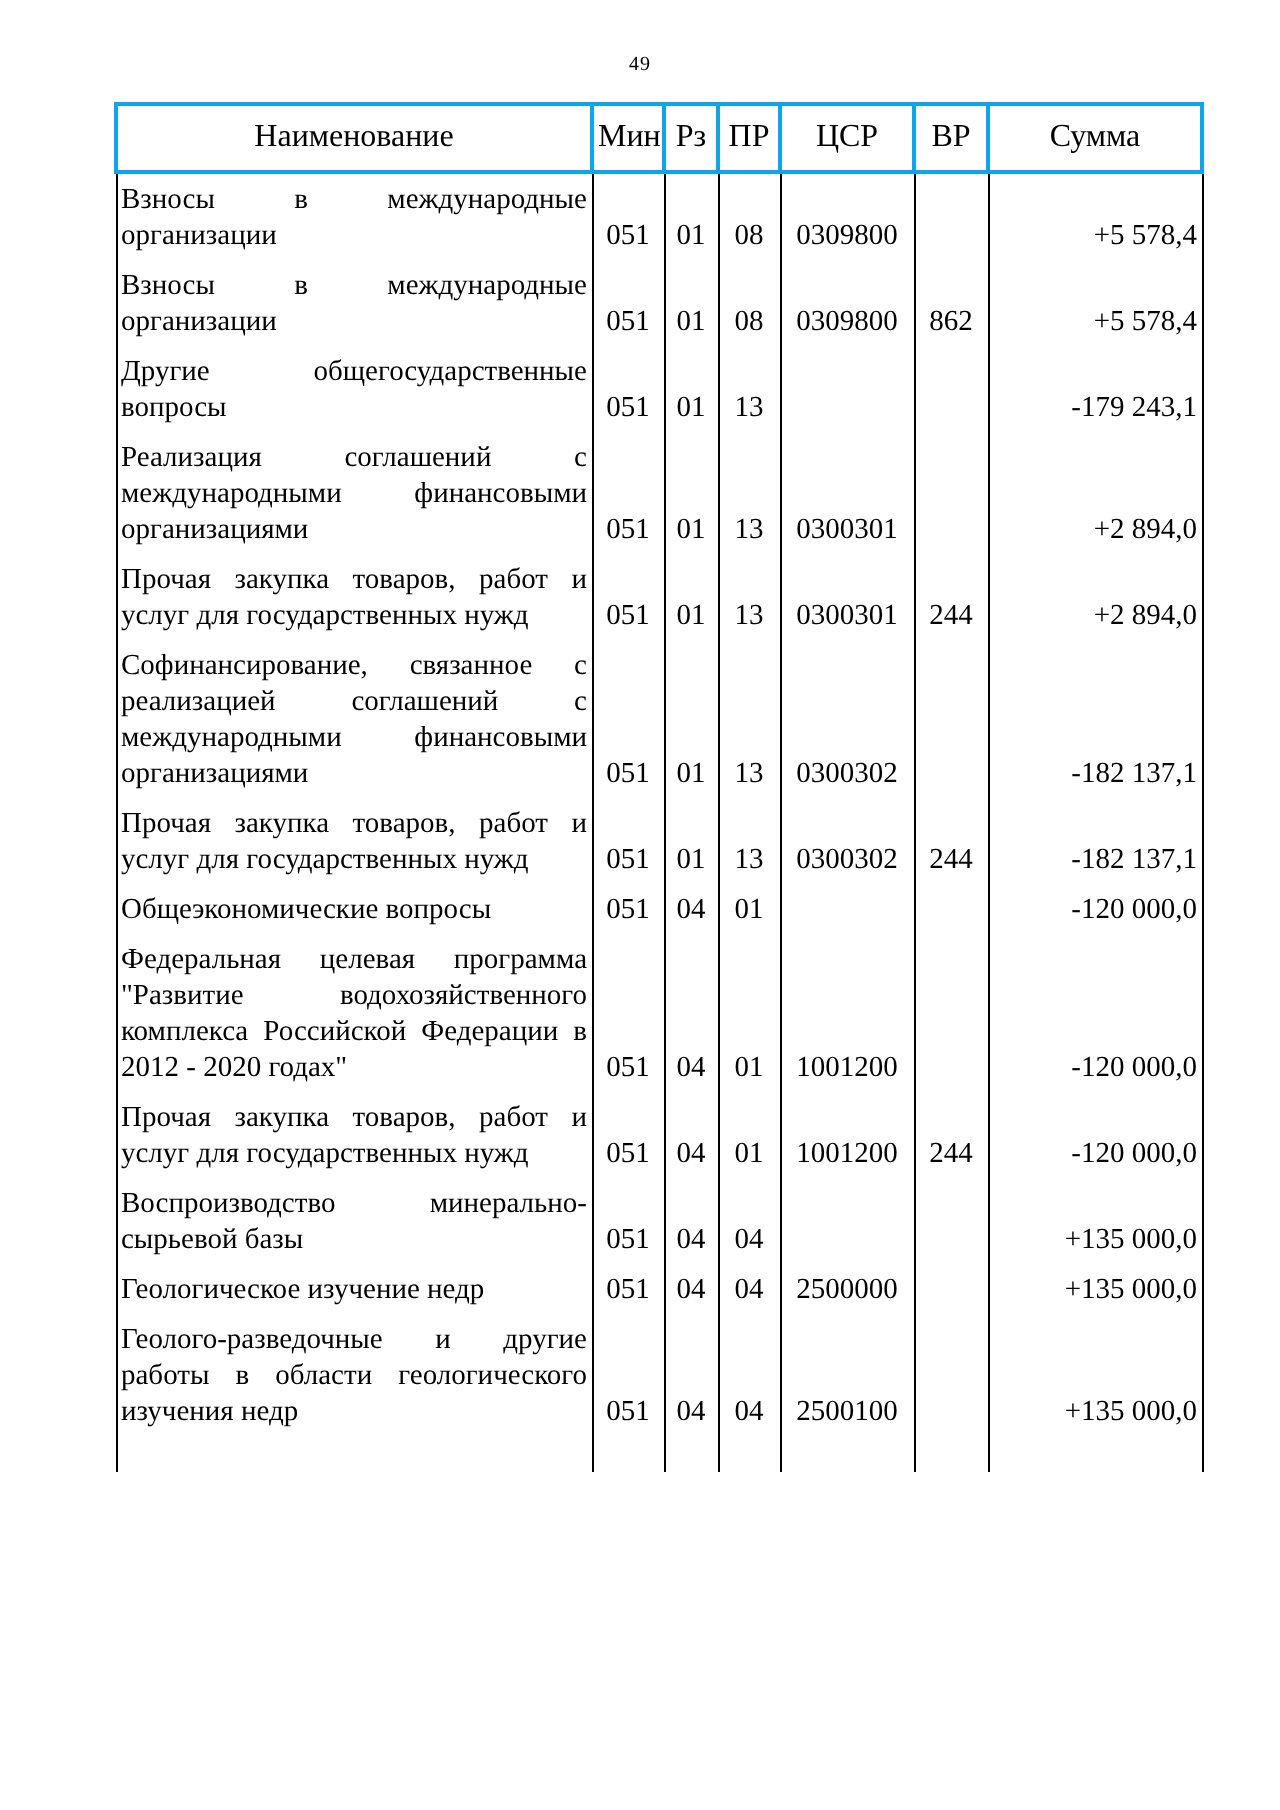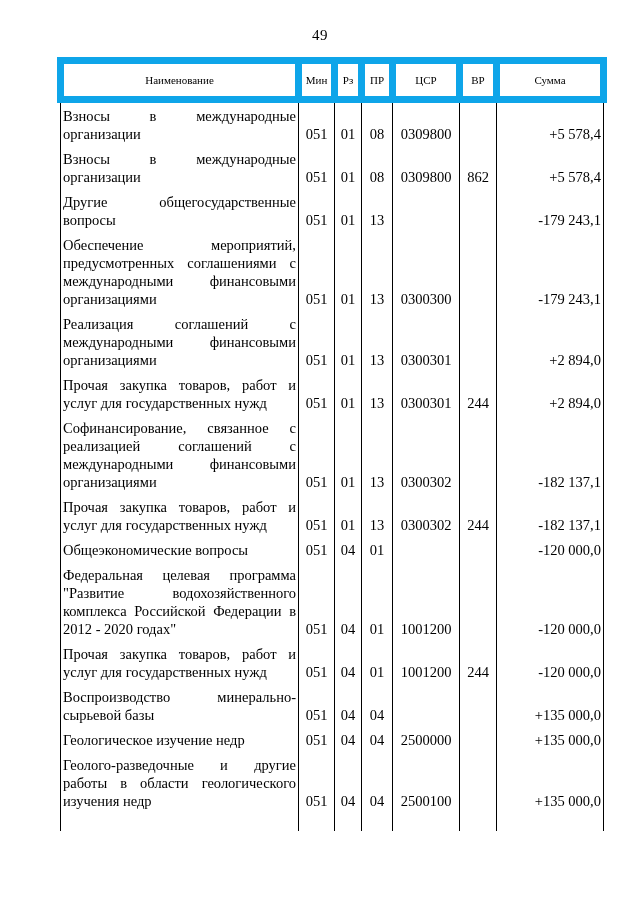--- a/index.html
+++ b/index.html
@@ -10,39 +10,39 @@
   body {
     width: 640px;
     height: 905px;
     font-family: "Liberation Serif", "DejaVu Serif", serif;
     color: #000000;
     overflow: hidden;
   }
   .page-number {
     text-align: center;
     padding-top: 27px;
-    font-size: 15px;
+    font-size: 10px;
     letter-spacing: 0.5px;
   }
   table.doc-table {
     border-collapse: collapse;
     margin-left: 57px;
     margin-top: 13px;
     table-layout: fixed;
     width: 543px;
     font-size: 14.5px;
   }
   table.doc-table th {
-    border: 7px solid #0ea5e9;
+    border: 2px solid #0ea5e9;
     font-weight: normal;
     text-align: center;
     vertical-align: middle;
     height: 28px;
     padding: 2px 2px;
-    font-size: 11px;
+    font-size: 16px;
   }
   table.doc-table td {
     border-left: 1px solid #000;
     border-right: 1px solid #000;
     vertical-align: bottom;
     padding: 4px 2px 3px 2px;
     line-height: 18px;
   }
   col.c-name { width: 238px; }
   col.c-min  { width: 36px; }
@@ -121,29 +121,20 @@
       <tr>
     <td class="cell-name">Другие общегосударственные вопросы</td>
     <td class="cell-min">051</td>
     <td class="cell-rz">01</td>
     <td class="cell-pr">13</td>
     <td class="cell-csr"></td>
     <td class="cell-vr"></td>
     <td class="cell-sum">-179 243,1</td>
   </tr>
       <tr>
-    <td class="cell-name">Обеспечение мероприятий, предусмотренных соглашениями с международными финансовыми организациями</td>
-    <td class="cell-min">051</td>
-    <td class="cell-rz">01</td>
-    <td class="cell-pr">13</td>
-    <td class="cell-csr">0300300</td>
-    <td class="cell-vr"></td>
-    <td class="cell-sum">-179 243,1</td>
-  </tr>
-      <tr>
     <td class="cell-name">Реализация соглашений с международными финансовыми организациями</td>
     <td class="cell-min">051</td>
     <td class="cell-rz">01</td>
     <td class="cell-pr">13</td>
     <td class="cell-csr">0300301</td>
     <td class="cell-vr"></td>
     <td class="cell-sum">+2 894,0</td>
   </tr>
       <tr>
     <td class="cell-name">Прочая закупка товаров, работ и услуг для государственных нужд</td>

